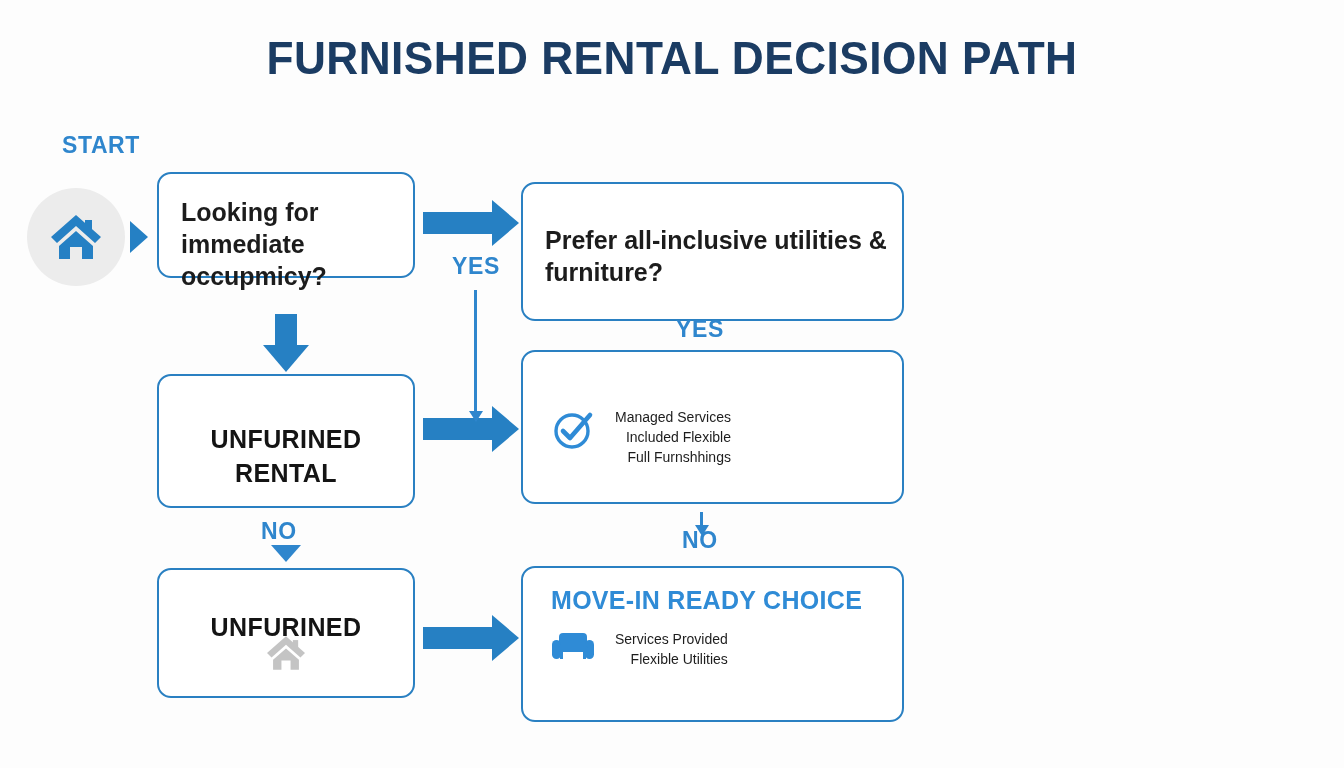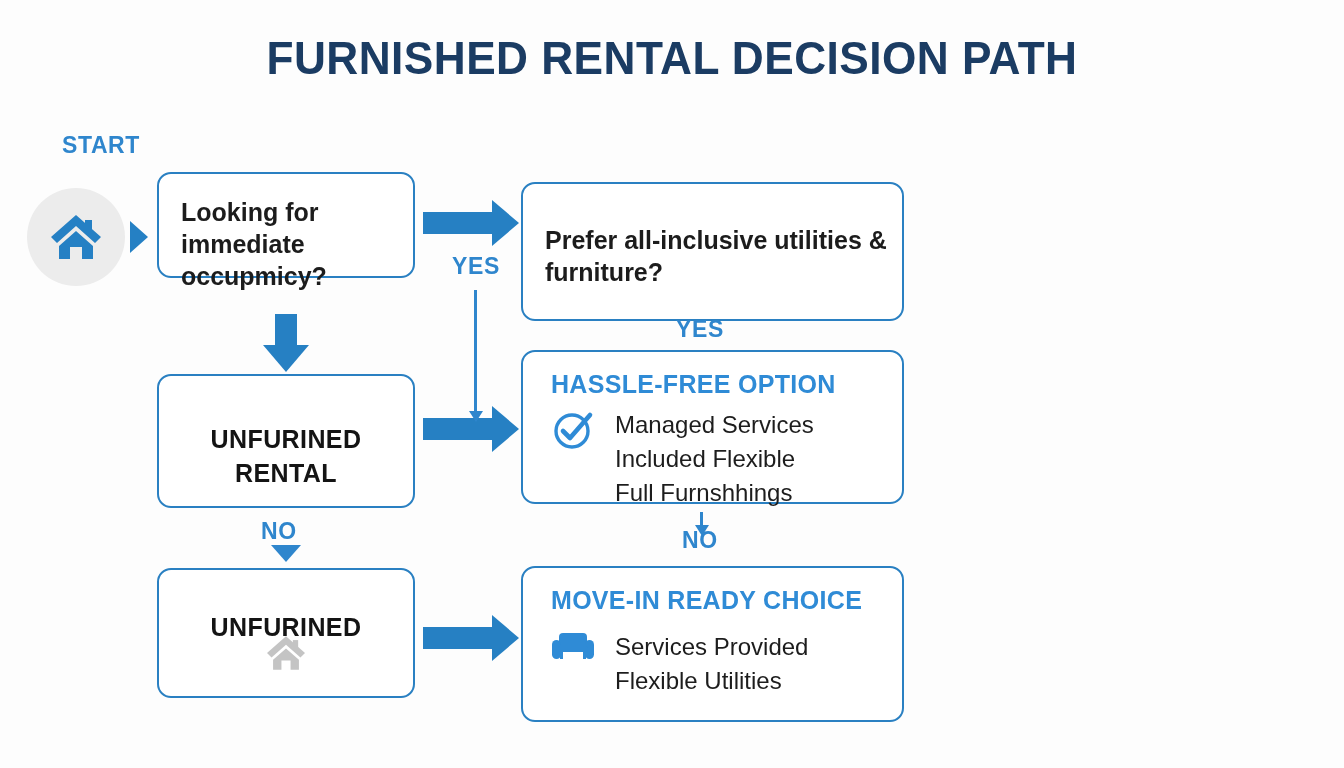--- a/index.html
+++ b/index.html
@@ -120,23 +120,24 @@
     top: 18px;
     font-size: 25px;
     font-weight: bold;
     letter-spacing: 0.3px;
     color: #2f8bd6;
   }
   .outcome-list {
     position: absolute;
     left: 92px;
     top: 56px;
-    font-size: 24px;
+    font-size: 14px;
     color: #1d1d1d;
     line-height: 1.42;
+    text-align: right;
   }
   .outcome-icon {
     position: absolute;
     left: 28px;
     top: 56px;
   }
 
   
   .arrow-h {            
     position: absolute;
@@ -253,21 +254,20 @@
   </div>
 
   <div class="node" id="box-unf-r">
     <div class="node-label" id="unf-rental-label">
       <div>UNFURINED</div>
       <div>RENTAL</div>
     </div>
   </div>
 
   <div class="node" id="box-hassle">
-    <div class="outcome-title">HASSLE-FREE OPTION</div>
     <div class="outcome-icon">
       <svg width="44" height="44" viewBox="0 0 44 44">
         <circle cx="21" cy="23" r="16" fill="none" stroke="#2f8bd6" stroke-width="3.4"></circle>
         <path d="M12 23 L19 30 L39 7" fill="none" stroke="#2f8bd6" stroke-width="4.6" stroke-linecap="round" stroke-linejoin="round"></path>
       </svg>
     </div>
     <div class="outcome-list">
       <div>Managed Services</div>
       <div>Included Flexible</div>
       <div>Full Furnshhings</div>

